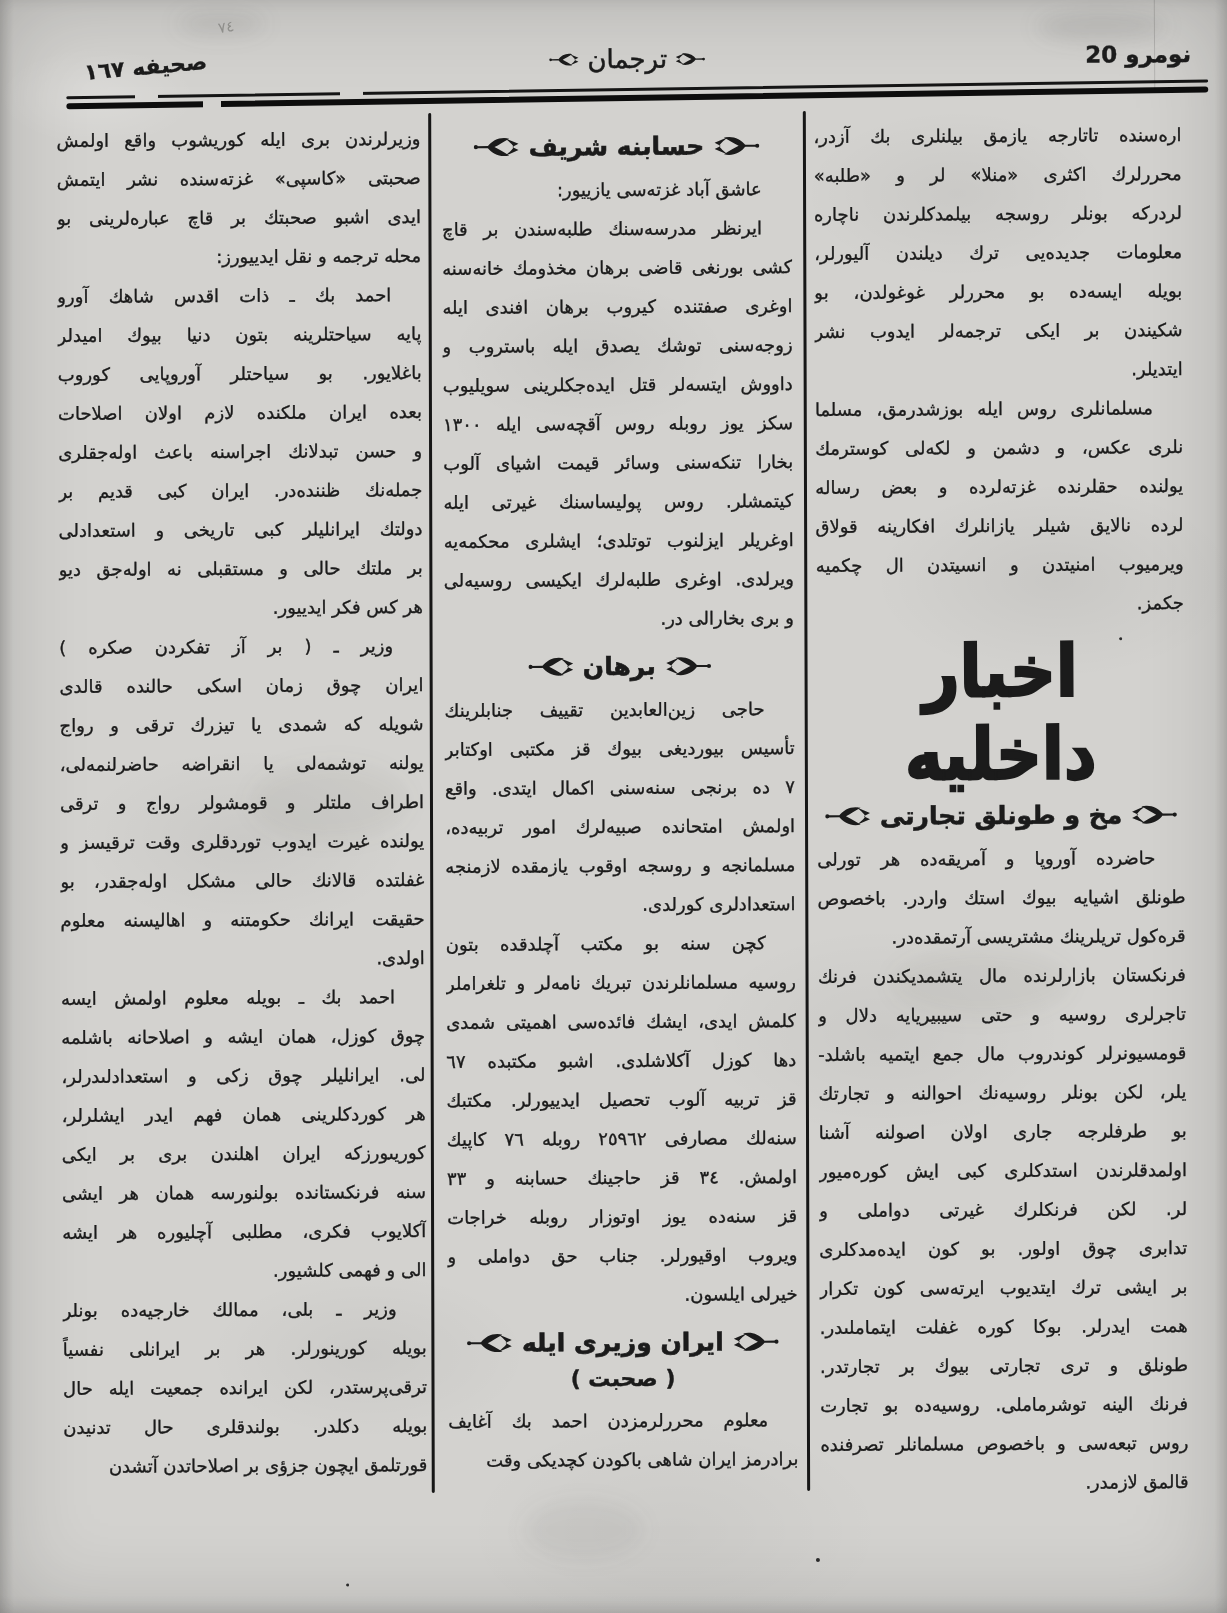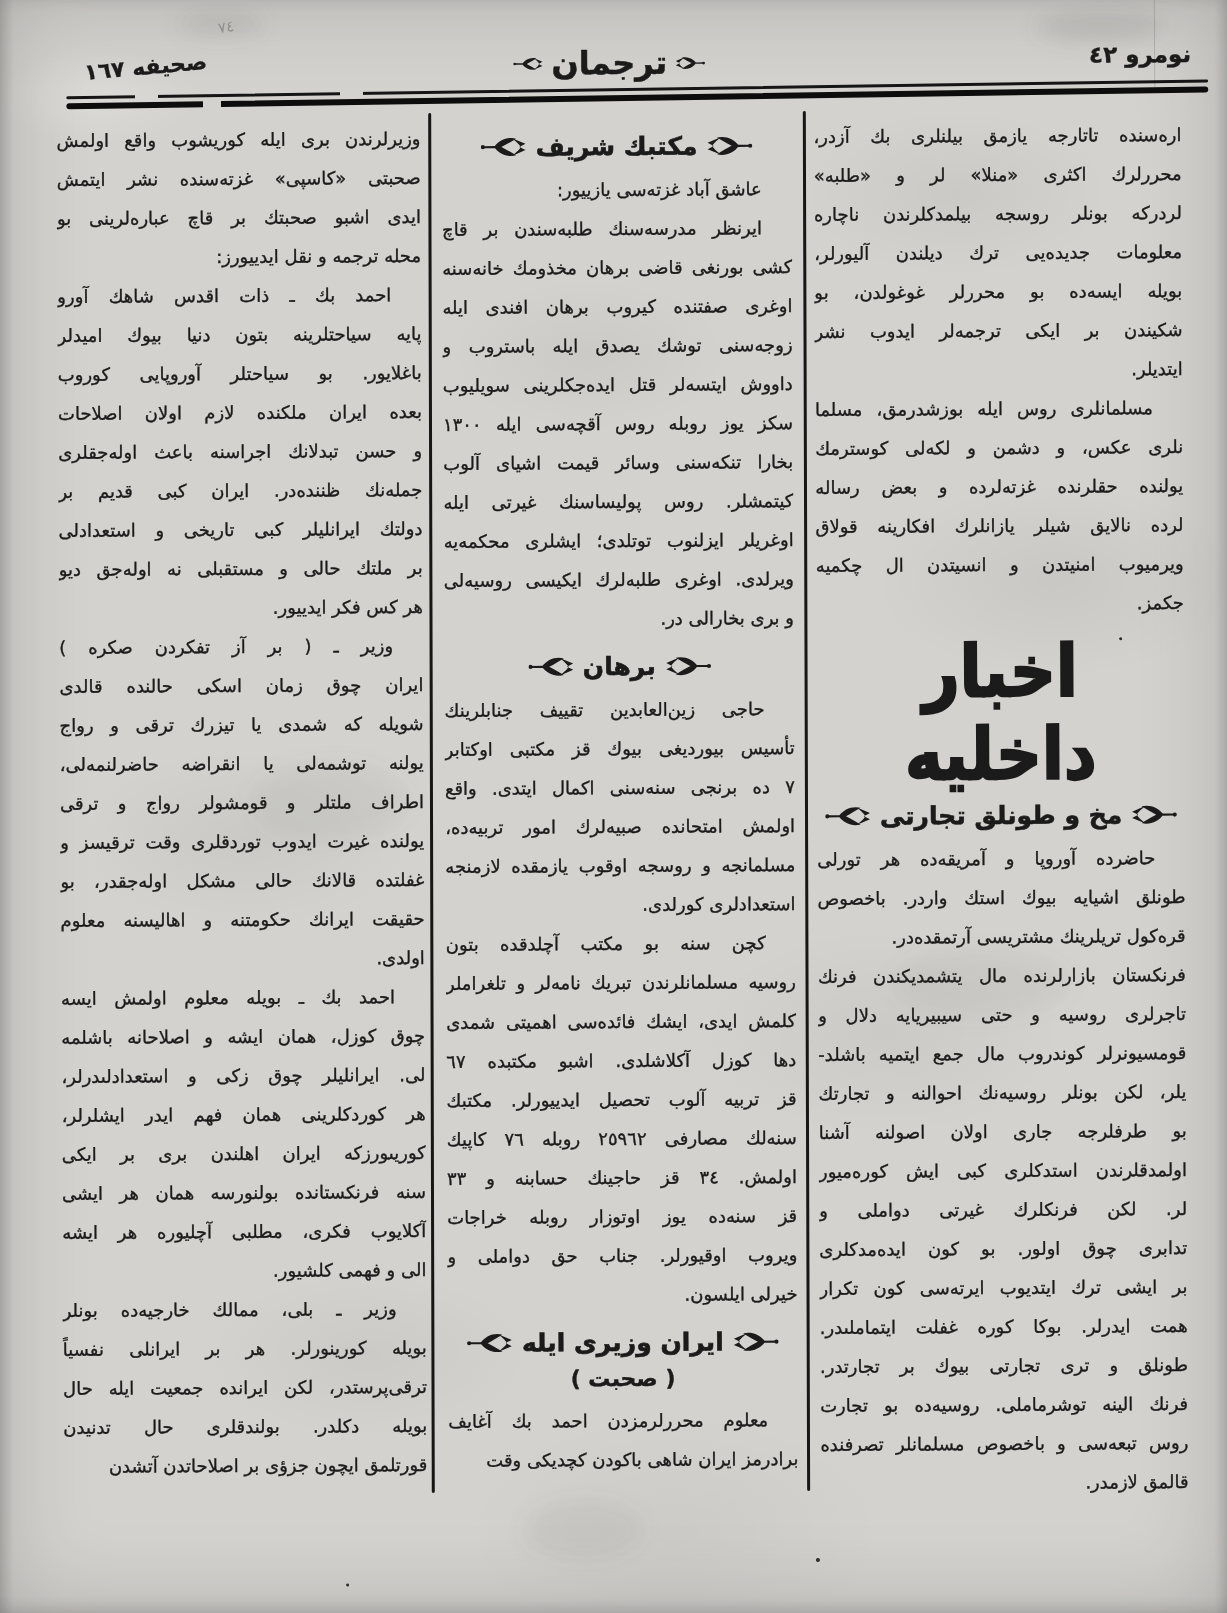--- a/index.html
+++ b/index.html
@@ -25,21 +25,21 @@
       linear-gradient(90deg, rgba(0,0,0,.10) 0px, transparent 14px),
       linear-gradient(270deg, rgba(0,0,0,.08) 0px, transparent 12px),
       linear-gradient(0deg, rgba(0,0,0,.06) 0px, transparent 18px);
   }
   .content { position:absolute; inset:0; transform:rotate(-0.3deg); }
 
   
   .issue-no { position:absolute; top:44px; right:32px; font-size:23px; font-weight:bold;
               -webkit-text-stroke:.4px var(--ink); }
   .masthead-wrap { position:absolute; top:44px; right:518px; display:flex; align-items:center; gap:8px; direction:ltr; }
-  .masthead { font-size:32px; font-weight:bold; -webkit-text-stroke:.5px var(--ink); }
+  .masthead { font-size:26px; font-weight:normal; -webkit-text-stroke:.5px var(--ink); }
   .page-no { position:absolute; top:52px; left:88px; font-size:22px; font-weight:bold;
              transform:rotate(-5deg); -webkit-text-stroke:.3px var(--ink); }
   .pencil { position:absolute; top:16px; left:222px; font-size:15px; color:#6c6c68; opacity:.55; transform:rotate(-8deg); }
   .hrule { position:absolute; top:88px; left:70px; width:1142px; transform:rotate(-0.55deg); }
   .hrule .r1 { height:3px; background:#151515; margin-bottom:4px; border-radius:2px;
                background:linear-gradient(90deg,#151515 0 6%, transparent 6% 8%, #151515 8% 24%, transparent 24% 26%, #151515 26% 100%); }
   .hrule .r2 { height:6px; background:#0d0d0d; border-radius:3px;
                background:linear-gradient(90deg,#0d0d0d 0 12%, transparent 12% 13.5%, #0d0d0d 13.5% 100%); }
 
   
@@ -90,21 +90,21 @@
       <line x1="2" y1="10" x2="14" y2="10" stroke="#1b1b1b" stroke-width="2"></line>
       <path d="M13 10 C18 3 26 0 34 2 C29 5 24 8 20 10 C24 12 29 15 34 18 C26 20 18 17 13 10 Z" fill="#1b1b1b"></path>
       <path d="M30 1.5 L43 7 L37 10 L43 13 L30 18.5 C35 14.5 37.5 12 38.5 10 C37.5 8 35 5.5 30 1.5 Z" fill="#1b1b1b"></path>
     </g>
   </defs>
 </svg>
 
 <div class="page">
   <div class="content">
 
-    <div class="issue-no">نومرو ٤٢</div>
+    <div class="issue-no">نومرو 20</div>
     <div class="masthead-wrap">
       <svg class="fleur small" viewBox="0 0 44 20">
           <use href="#fleuron"></use>
         </svg>
       <span class="masthead">ترجمان</span>
       <svg class="fleur small flip" viewBox="0 0 44 20">
           <use href="#fleuron"></use>
         </svg>
     </div>
     <div class="page-no">صحيفه ١٦٧</div>
@@ -166,21 +166,21 @@
           <div class="line">فرنك الينه توشرماملى. روسيه‌ده بو تجارت</div>
           <div class="line">روس تبعه‌سى و باخصوص مسلمانلر تصرفنده</div>
           <div class="line last">قالمق لازمدر.</div>
         </div>
       </div>
     <div class="col col-center">
         <div class="orn-heading">
           <svg class="fleur " viewBox="0 0 44 20">
             <use href="#fleuron"></use>
           </svg>
-          <span class="h-text">مكتبك شريف</span>
+          <span class="h-text">حسابنه شريف</span>
           <svg class="fleur flip" viewBox="0 0 44 20">
             <use href="#fleuron"></use>
           </svg>
         </div>
         <div class="para">
           <div class="line last indent">عاشق آباد غزته‌سى يازييور:</div>
         </div>
         <div class="para">
           <div class="line indent">ايرنظر مدرسه‌سنك طلبه‌سندن بر قاچ</div>
           <div class="line">كشى بورنغى قاضى برهان مخذومك خانه‌سنه</div>

